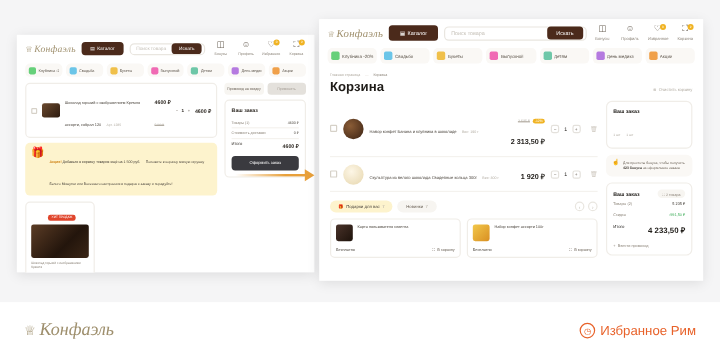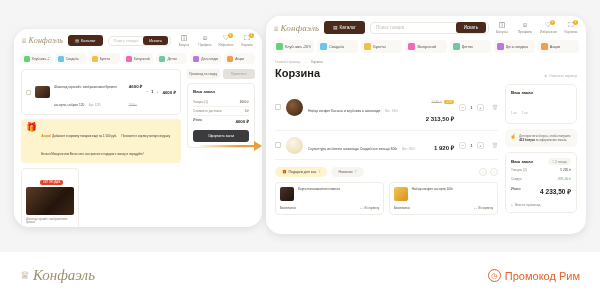--- a/index.html
+++ b/index.html
@@ -12,21 +12,21 @@
   .slide { position: relative; width: 600px; height: 299px; background: #ffffff; }
 
   
   .stage {
     position: absolute; left: 0; top: 0; width: 600px; height: 252px;
     background: #f5f5f6;
   }
 
   
   .win {
-    position: absolute; background: #ffffff; border-radius: 15px;
+    position: absolute; background: #ffffff; border-radius: 0;
     box-shadow: 0 2px 10px rgba(0,0,0,.10);
     overflow: hidden;
   }
   .win.left  { left: 14px;  top: 29px;  width: 248px; height: 198px; }
   .win.right { left: 266px; top: 16px;  width: 320px; height: 218px; }
 
   
   .site-head { background:#fff; padding: 5px 7px 3px 7px; display:flex; align-items:center; gap:5px; }
   .brand {
     font-family: "Liberation Serif", serif; font-style: italic;
@@ -600,16 +600,16 @@
     </div>
   </div>
 
   <div class="footer">
     <div class="foot-brand">
       <span class="crown">♕</span>
       <span>Конфаэль</span>
     </div>
     <div class="agency">
       <span class="ring">◷</span>
-      <span>Промокод Рим</span>
+      <span>Избранное Рим</span>
     </div>
   </div>
 </div>
 
 </body></html>

